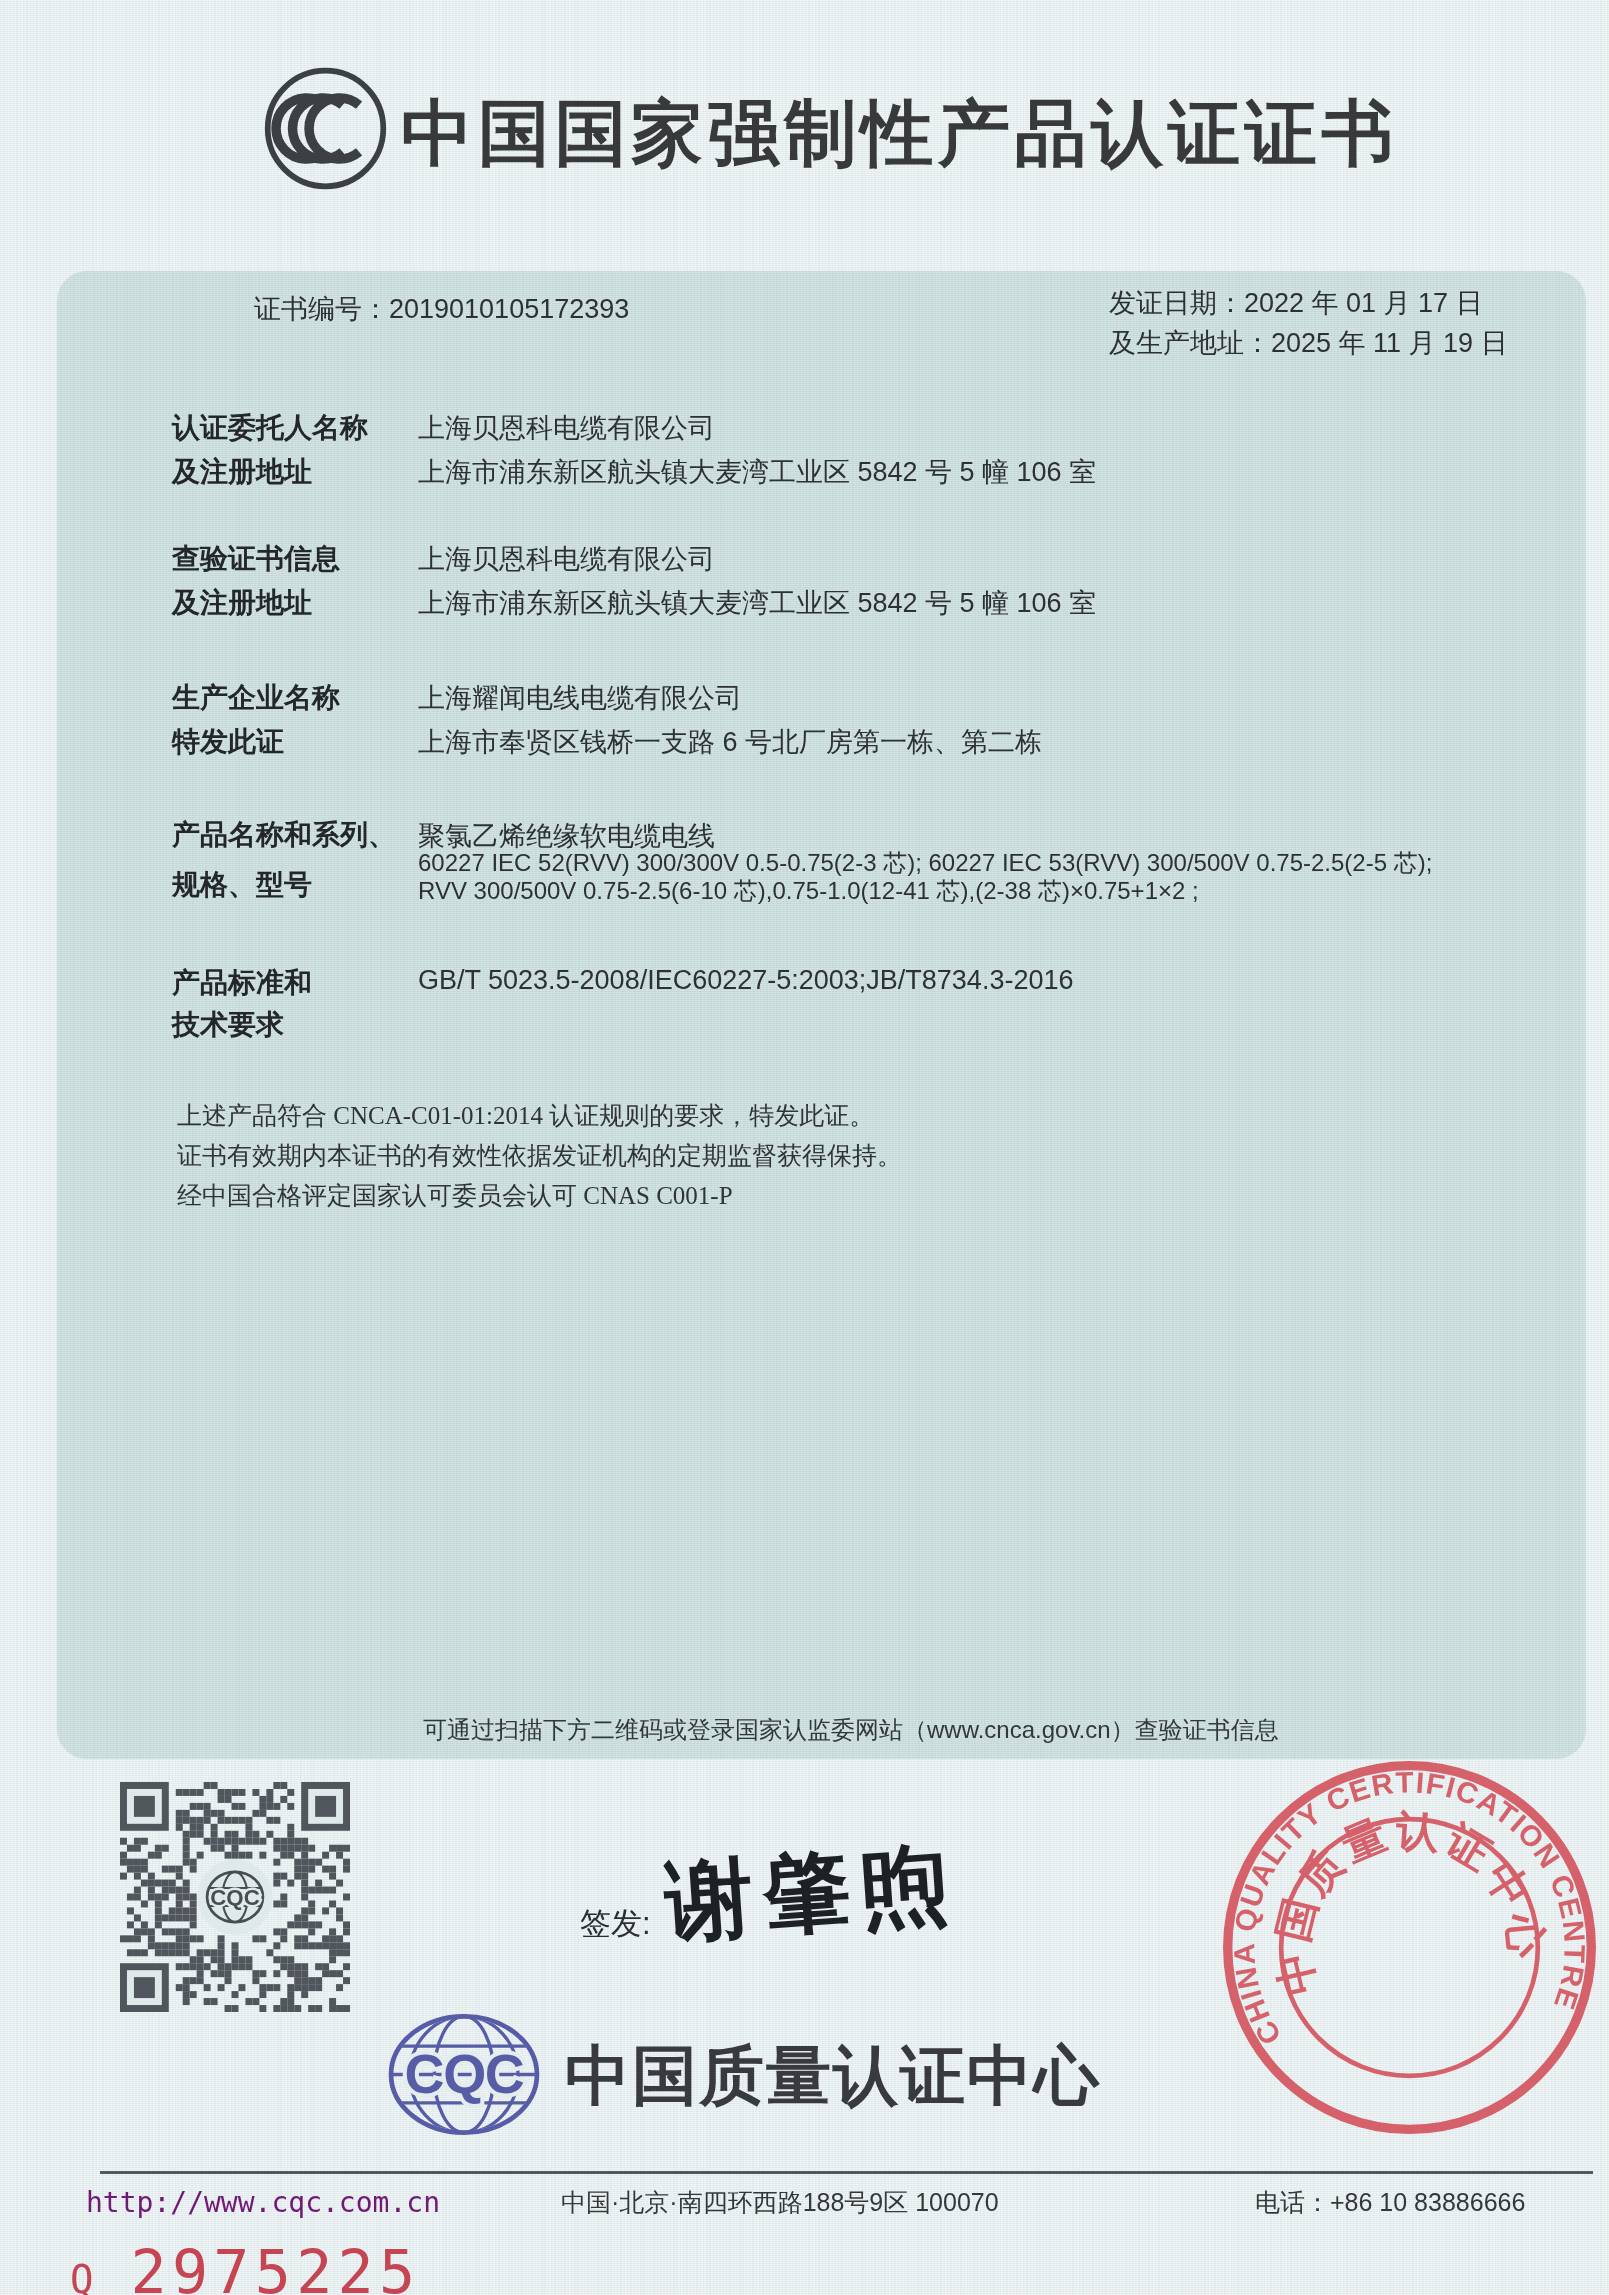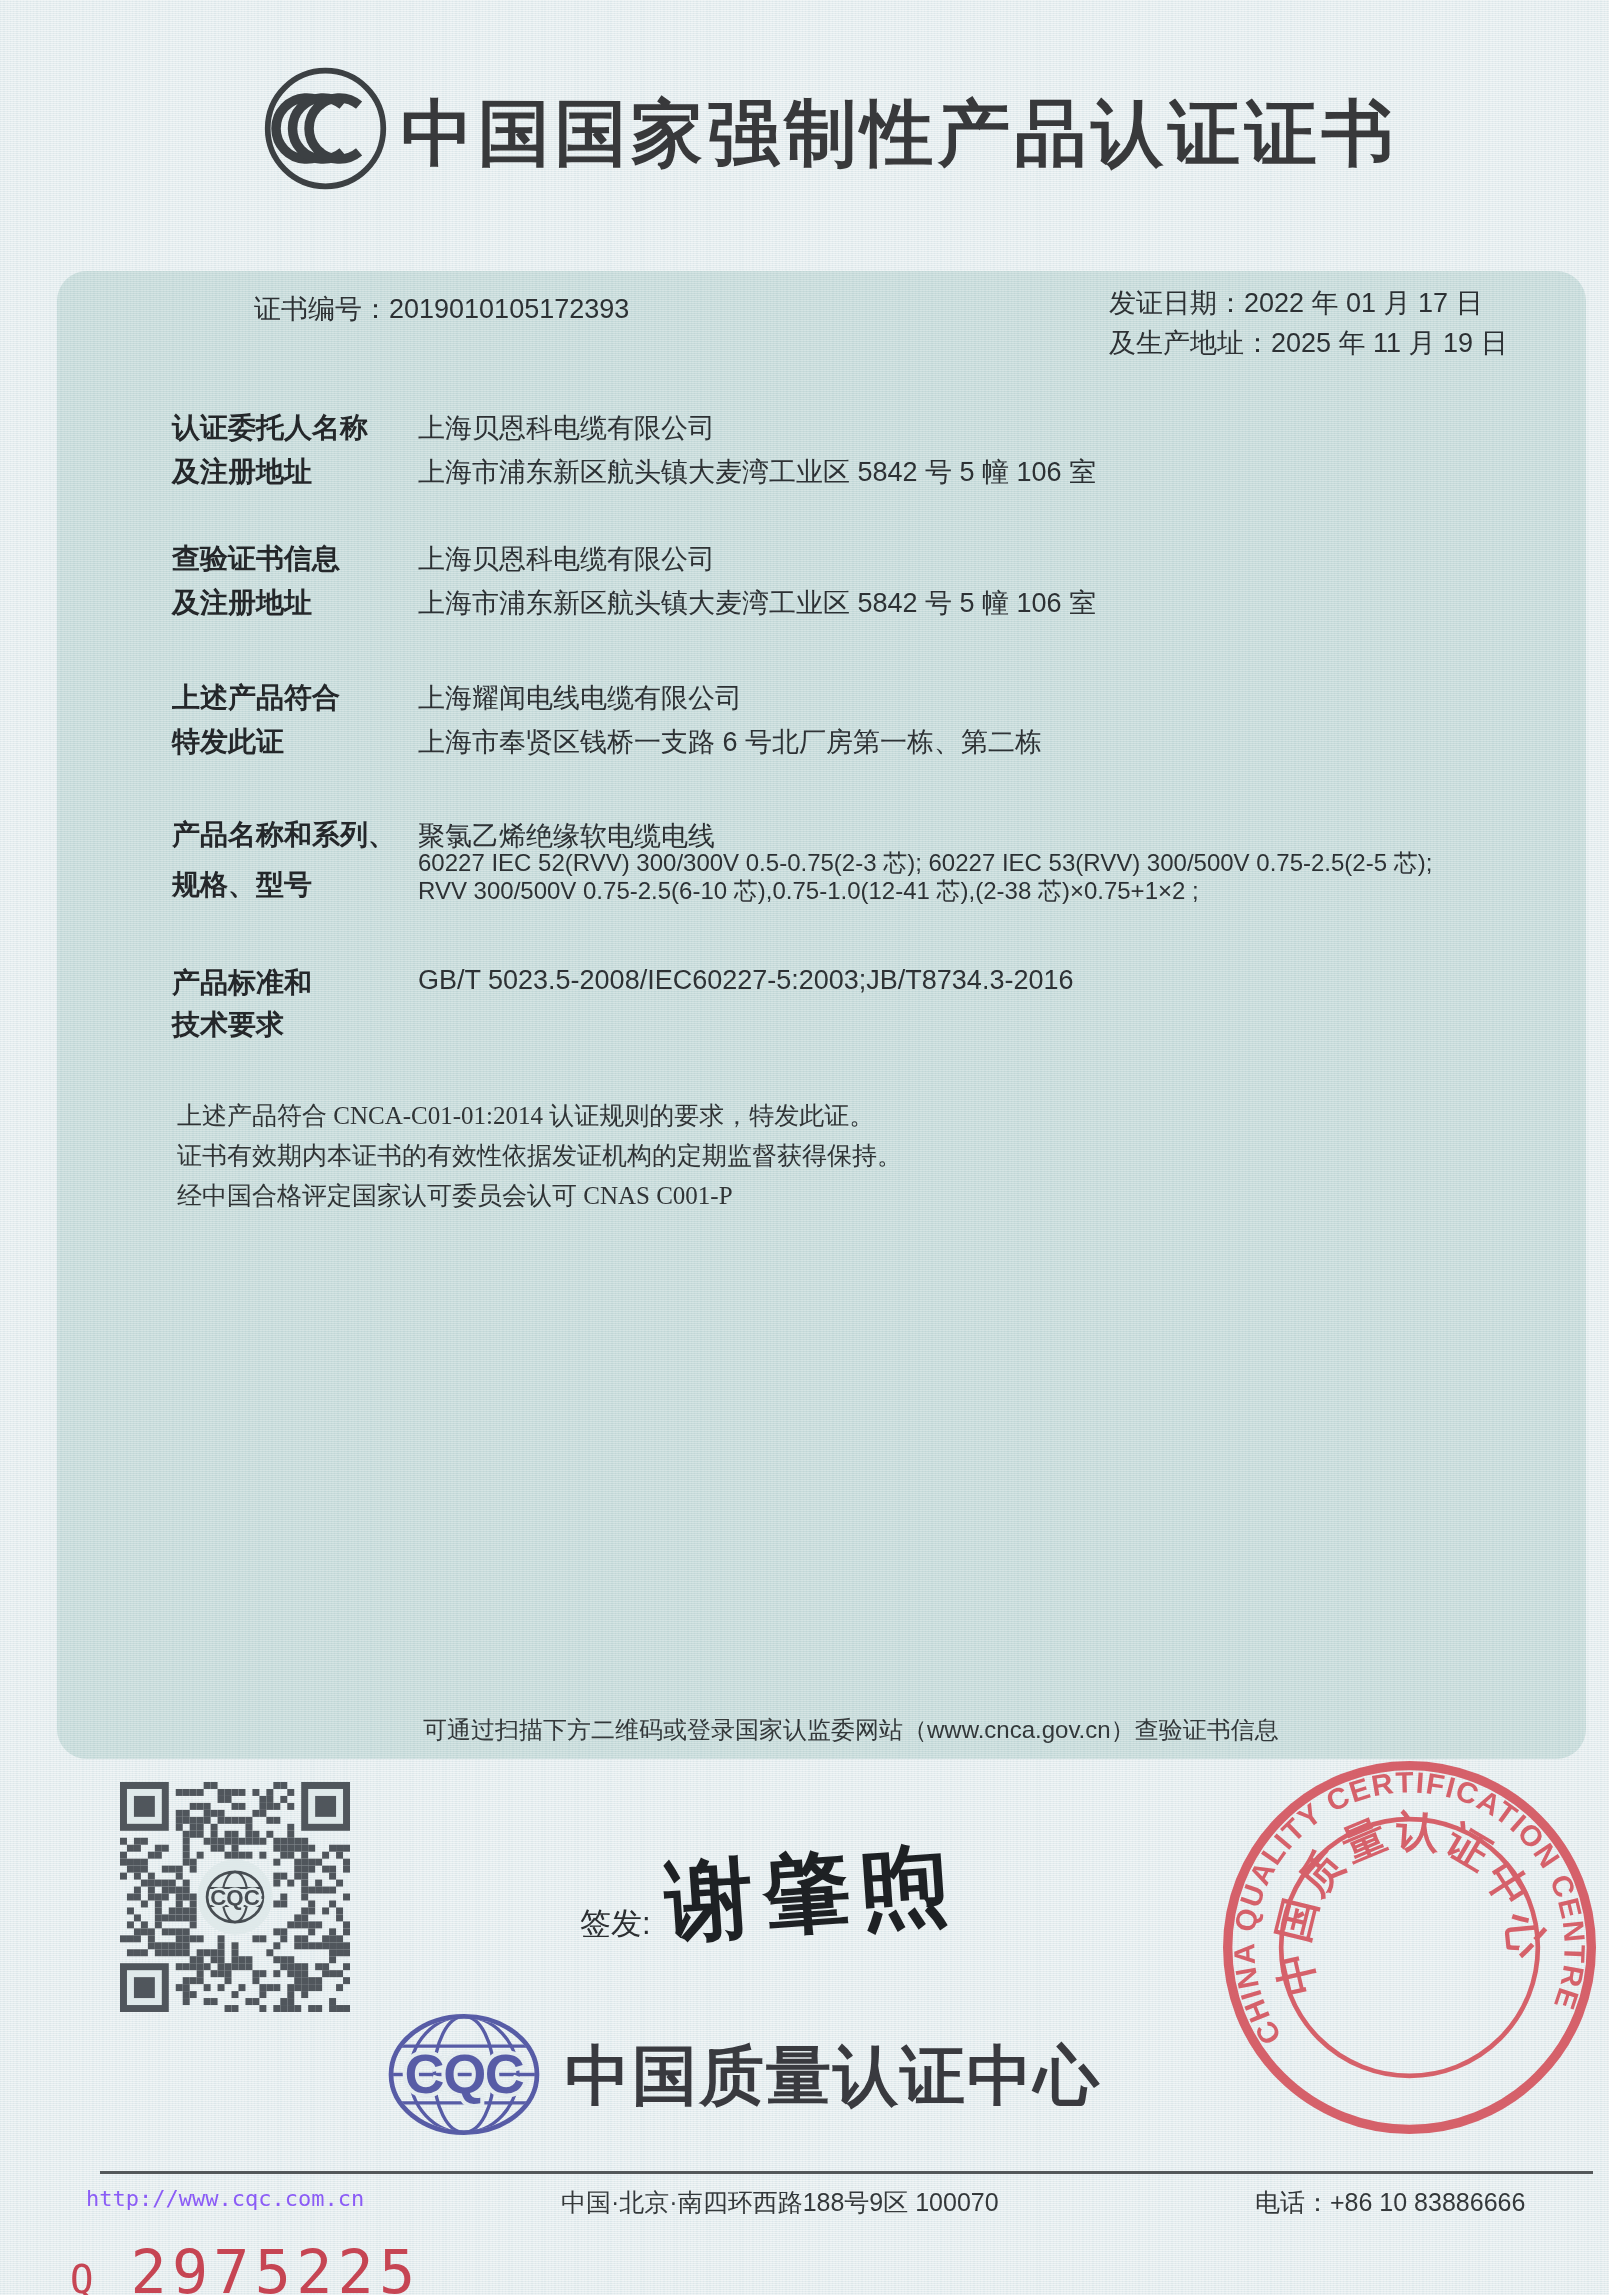--- a/index.html
+++ b/index.html
@@ -32,21 +32,21 @@
   .para{left:177px;font-size:25px;line-height:40px;color:#303436;white-space:nowrap;font-family:"Liberation Serif","DejaVu Serif",serif;}
   .verify{left:423px;top:1714px;font-size:24px;color:#33383a;white-space:nowrap;}
   .sign-label{left:580px;top:1903px;font-size:31px;color:#2c2f32;}
   .signature{
     left:665px;top:1834px;font-size:88px;font-weight:bold;color:#1e2124;
     transform:rotate(-4deg);letter-spacing:9.4px;white-space:nowrap;
     font-family:"Liberation Serif","DejaVu Serif",serif;
   }
   .issuer-name{left:565px;top:2032px;font-size:65px;font-weight:bold;letter-spacing:2px;color:#393a3f;white-space:nowrap;}
   .footer-line{left:100px;top:2171px;width:1493px;height:2.7px;background:#54585a;}
-  .footer-url{left:86px;top:2186px;font-size:22px;color:#8b5cf6;font-family:"DejaVu Sans Mono","Liberation Mono",monospace;}
+  .footer-url{left:86px;top:2186px;font-size:28px;color:#701a75;font-family:"DejaVu Sans Mono","Liberation Mono",monospace;}
   .footer-addr{left:561px;top:2186px;font-size:25px;color:#34383a;white-space:nowrap;}
   .footer-phone{left:1255px;top:2186px;font-size:25px;color:#34383a;white-space:nowrap;}
   .serial{left:70px;top:2237px;display:flex;align-items:baseline;gap:37px;color:#c64553;}
   .serial .q{font-size:39px;font-family:"DejaVu Sans Mono","Liberation Mono",monospace;}
   .serial .num{font-size:60px;letter-spacing:5.3px;font-family:"DejaVu Sans Mono","Liberation Mono",monospace;}
 </style>
 </head>
 <body>
 
 <div class="abs panel"></div>
@@ -73,21 +73,21 @@
 <div class="abs flabel" style="top:409px;">认证委托人名称</div>
 <div class="abs fvalue" style="top:410px;">上海贝恩科电缆有限公司</div>
 <div class="abs flabel" style="top:453px;">及注册地址</div>
 <div class="abs fvalue" style="top:454px;">上海市浦东新区航头镇大麦湾工业区 5842 号 5 幢 106 室</div>
 
 <div class="abs flabel" style="top:540px;">查验证书信息</div>
 <div class="abs fvalue" style="top:541px;">上海贝恩科电缆有限公司</div>
 <div class="abs flabel" style="top:584px;">及注册地址</div>
 <div class="abs fvalue" style="top:585px;">上海市浦东新区航头镇大麦湾工业区 5842 号 5 幢 106 室</div>
 
-<div class="abs flabel" style="top:679px;">上述产品符合</div>
+<div class="abs flabel" style="top:679px;">生产企业名称</div>
 <div class="abs fvalue" style="top:680px;">上海耀闻电线电缆有限公司</div>
 <div class="abs flabel" style="top:723px;">特发此证</div>
 <div class="abs fvalue" style="top:724px;">上海市奉贤区钱桥一支路 6 号北厂房第一栋、第二栋</div>
 
 <div class="abs flabel" style="top:816px;">产品名称和系列、</div>
 <div class="abs flabel" style="top:866px;">规格、型号</div>
 <div class="abs fvalue" style="top:818px;">聚氯乙烯绝缘软电缆电线</div>
 <div class="abs fvalue small" style="top:847px;">60227 IEC 52(RVV) 300/300V 0.5-0.75(2-3 芯); 60227 IEC 53(RVV) 300/500V 0.75-2.5(2-5 芯);</div>
 <div class="abs fvalue small" style="top:875px;">RVV 300/500V 0.75-2.5(6-10 芯),0.75-1.0(12-41 芯),(2-38 芯)×0.75+1×2 ;</div>
 

